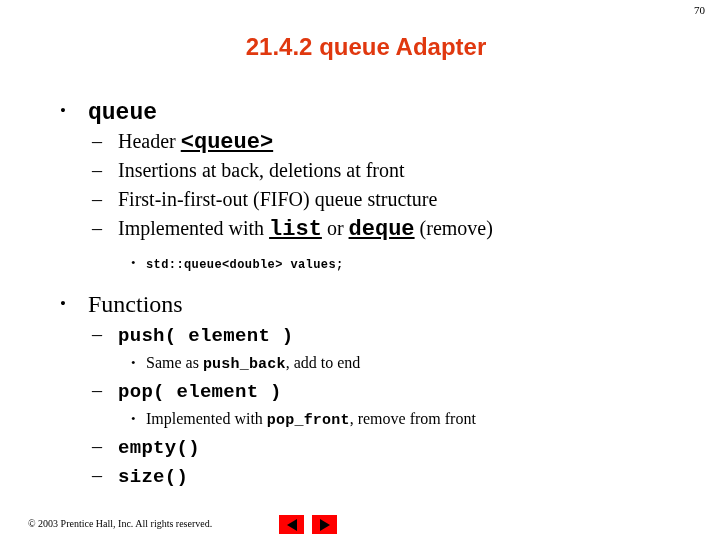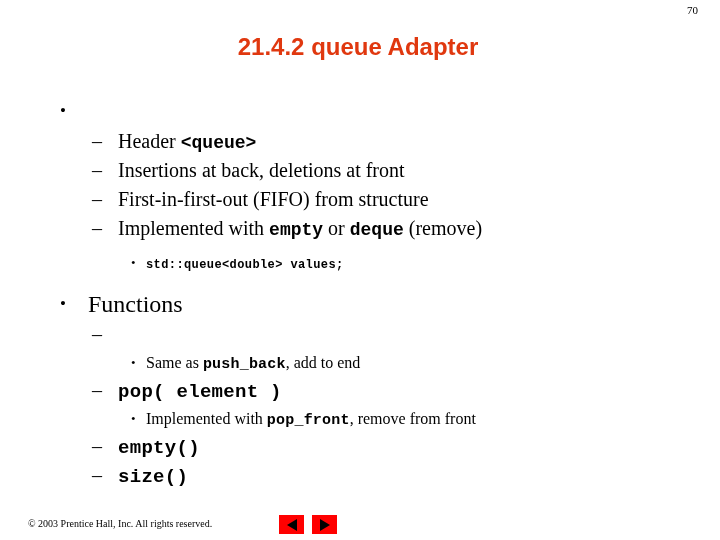--- a/index.html
+++ b/index.html
@@ -21,32 +21,32 @@
     position: absolute;
     inset: 0;
     width: 720px;
     height: 540px;
   }
 
   
   .page-number {
     position: absolute;
     top: 4px;
-    right: 22px;
+    right: 15px;
     font-family: "Liberation Serif", serif;
     font-size: 11px;
     line-height: 12px;
     color: #000;
   }
 
   
   .slide-title {
     position: absolute;
     top: 33px;
-    left: 4px;
+    left: 12px;
     width: 708px;
     text-align: center;
     font-family: "Liberation Sans", sans-serif;
     font-weight: bold;
     font-size: 24px;
     line-height: 28px;
     color: #e0380f;
     letter-spacing: 0px;
   }
 
@@ -107,21 +107,22 @@
     font-size: 20px;
     line-height: 27px;
   }
   .lvl2 .marker {
     left: 92px;
     top: 0;
     font-size: 20px;
     line-height: 27px;
   }
   .lvl2 code, .lvl2 .mono {
-    font-size: 18px;
+    font-size: 22px;
+    text-decoration: underline;
   }
   .lvl2.all-mono .txt {
     font-family: "Liberation Mono", "DejaVu Sans Mono", monospace;
     font-weight: bold;
     font-size: 19px;
     letter-spacing: 0.3px;
   }
 
   
   .lvl3 {
@@ -199,54 +200,56 @@
 <div id="slide">
 
   <div class="page-number">70</div>
 
   <div class="slide-title">21.4.2 queue Adapter</div>
 
   <div class="content">
 
     <div class="row lvl1 mono-head">
       <span class="marker">•</span>
+      <span class="txt">queue</span>
     </div>
 
     <div class="row lvl2">
       <span class="marker">–</span>
       <span class="txt"><span>Header </span><code>&lt;queue&gt;</code></span>
     </div>
 
     <div class="row lvl2">
       <span class="marker">–</span>
       <span class="txt">Insertions at back, deletions at front</span>
     </div>
 
     <div class="row lvl2">
       <span class="marker">–</span>
-      <span class="txt">First-in-first-out (FIFO) from structure</span>
-    </div>
-
-    <div class="row lvl2">
-      <span class="marker">–</span>
-      <span class="txt"><span>Implemented with </span><code>empty</code><span> or </span><code>deque</code><span> (remove)</span></span>
+      <span class="txt">First-in-first-out (FIFO) queue structure</span>
+    </div>
+
+    <div class="row lvl2">
+      <span class="marker">–</span>
+      <span class="txt"><span>Implemented with </span><code>list</code><span> or </span><code>deque</code><span> (remove)</span></span>
     </div>
 
     <div class="row lvl3 all-mono gap-code">
       <span class="marker">•</span>
       <span class="txt">std::queue&lt;double&gt; values;</span>
     </div>
 
     <div class="row lvl1 gap-funcs">
       <span class="marker">•</span>
       <span class="txt">Functions</span>
     </div>
 
     <div class="row lvl2 all-mono">
       <span class="marker">–</span>
+      <span class="txt">push( element )</span>
     </div>
     <div class="row lvl3">
       <span class="marker">•</span>
       <span class="txt"><span>Same as </span><code>push_back</code><span>, add to end</span></span>
     </div>
 
     <div class="row lvl2 all-mono">
       <span class="marker">–</span>
       <span class="txt">pop( element )</span>
     </div>

